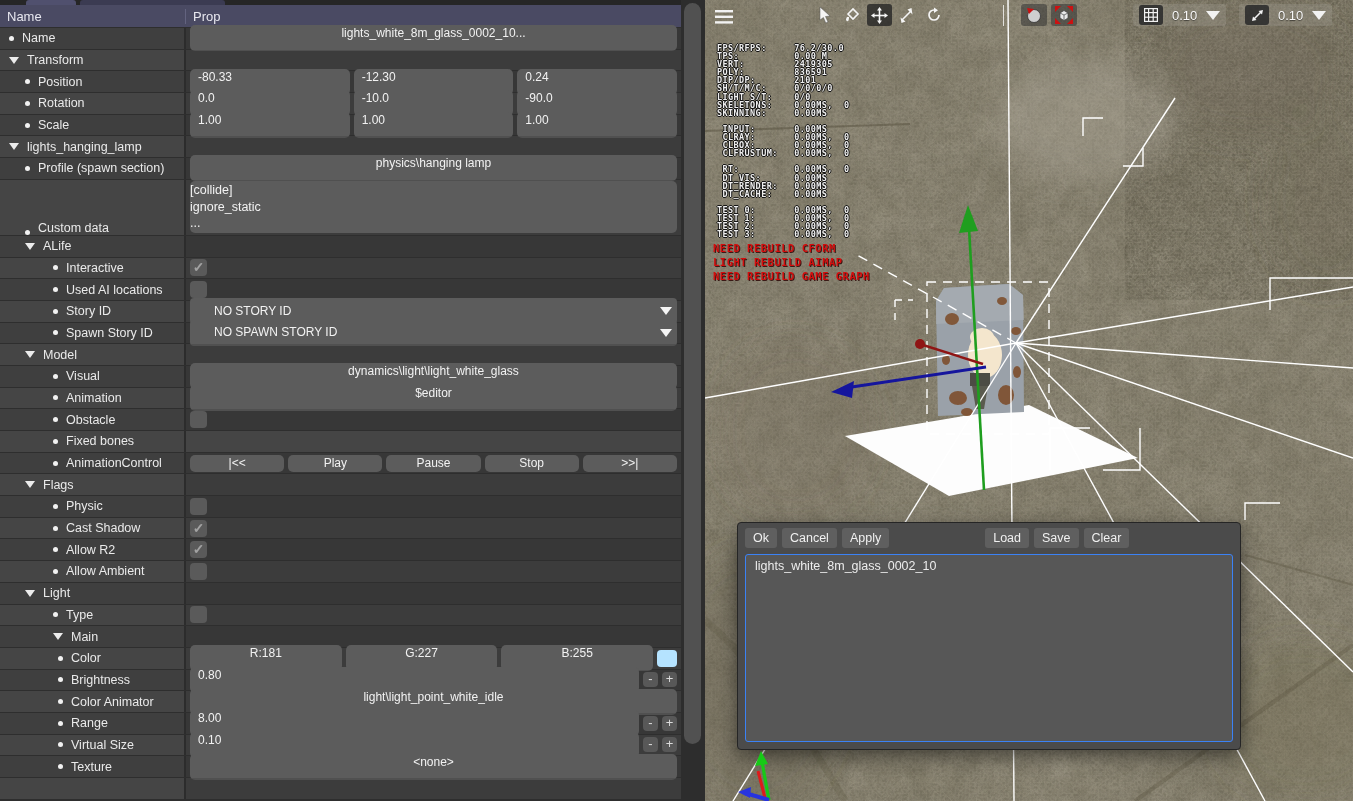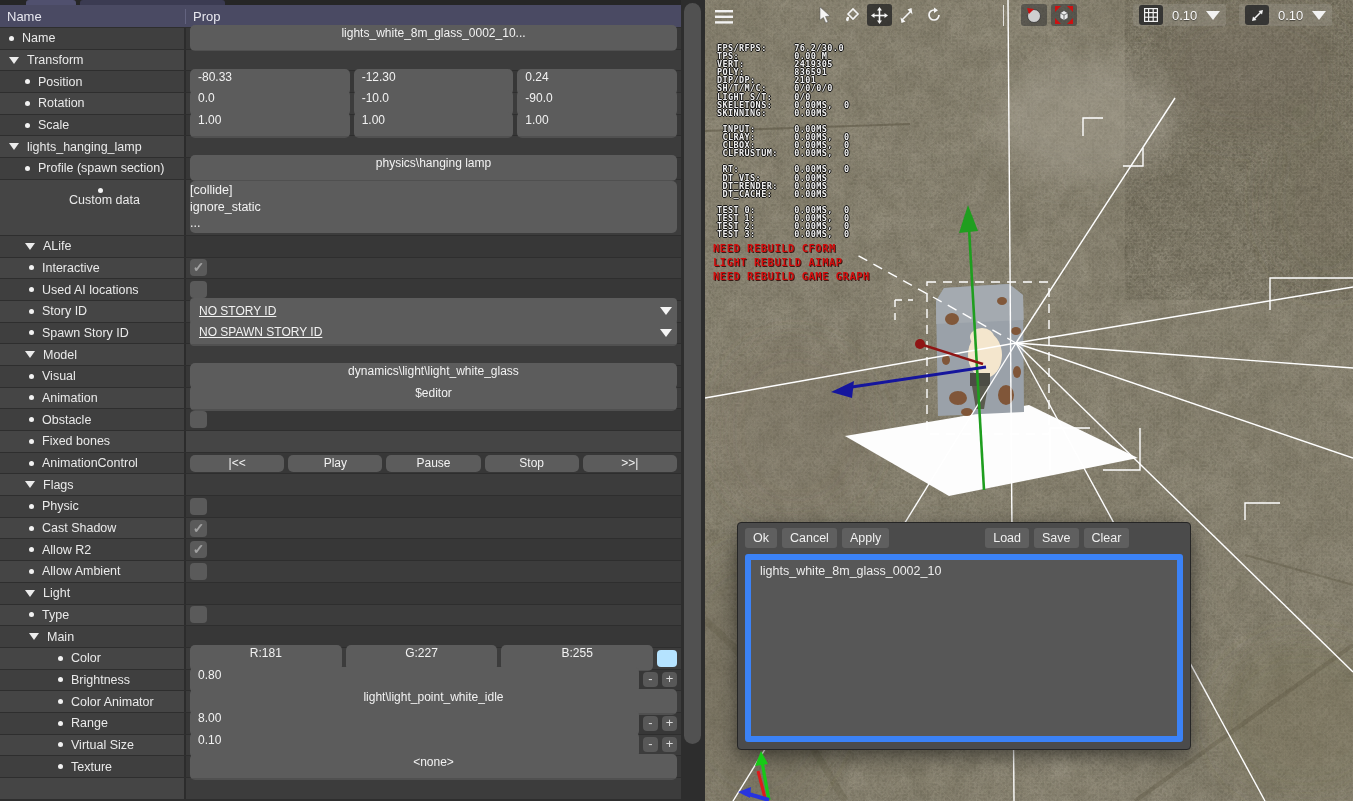--- a/index.html
+++ b/index.html
@@ -18,33 +18,33 @@
 
   .prow{display:flex;height:20.7px;margin-top:1px;background:#3f3f3f;}
   .prow:nth-child(even){background:#454545;}
   .prow.tall{height:55px;}
   .lbl{width:186px;box-sizing:border-box;display:flex;align-items:center;color:#eaeaea;
        font-size:12.5px;border-right:2px solid #2c2c2c;white-space:nowrap;overflow:hidden;}
   .vals{flex:1;display:flex;align-items:center;background:rgba(0,0,0,.12);padding:0 4px;gap:4px;min-width:0;}
   .dot{width:5px;height:5px;border-radius:50%;background:#f2f2f2;margin-right:8px;flex:0 0 auto;}
   .tri-sec{width:0;height:0;border-left:5px solid transparent;border-right:5px solid transparent;
            border-top:7px solid #ececec;margin-right:8px;flex:0 0 auto;}
-  .i0{padding-left:9px;}.i1{padding-left:25px;}.i2{padding-left:29px;}.i3{padding-left:58px;}
+  .i0{padding-left:9px;}.i1{padding-left:25px;}.i2{padding-left:53px;}.i3{padding-left:58px;}
 
   .field{background:#5c5c5c;border-radius:5px;height:26px;line-height:17px;color:#f2f2f2;
          font-size:12px;white-space:nowrap;overflow:hidden;}
   .field.center{flex:1;text-align:center;}
   .field.num{flex:1;padding-left:8px;}
   .field.multi{flex:1;height:51px;text-align:left;font-size:12.5px;line-height:16.5px;padding-top:1px;}
   .mini{width:15px;flex:0 0 auto;background:#585858;border-radius:4px;text-align:center;
         color:#dcdcdc;height:15px;line-height:13px;font-size:13px;}
   .checkbox{width:17px;height:17px;background:#5a5a5a;border-radius:4px;position:relative;flex:0 0 auto;}
   .checkbox.on::after{content:"\2713";position:absolute;inset:0;color:#a2a2a2;font-size:14px;
         line-height:17px;text-align:center;font-weight:bold;}
-  .drop{flex:1;display:flex;align-items:center;padding-left:9px;border-radius:4px;text-decoration:underline;}
+  .drop{flex:1;display:flex;align-items:center;padding-left:24px;border-radius:4px;}
   .dd-tri{margin-left:auto;margin-right:5px;width:0;height:0;border-left:6px solid transparent;
         border-right:6px solid transparent;border-top:8px solid #f5f5f5;}
   .abtn{flex:1;background:#5c5c5c;border-radius:5px;text-align:center;height:17px;line-height:17px;
         font-size:12px;color:#f2f2f2;}
   .swatch{width:20px;height:17px;border-radius:4px;flex:0 0 auto;}
 
   
   #splitbar{position:absolute;left:681px;top:0;width:24px;height:801px;background:#2d2d2d;}
   #splitbar .thumb{position:absolute;left:3px;top:3px;width:17px;height:741px;background:#515151;border-radius:9px;}
 
@@ -74,28 +74,28 @@
   .rgroup{position:absolute;top:0;display:flex;align-items:center;gap:9px;height:22px;
         background:rgba(165,162,152,.30);border-radius:3px;padding:0 6px;}
   .rg1{left:428px;} .rg2{left:534px;}
   .darkicon{width:24px;height:20px;border-radius:3px;background:rgba(40,40,40,.85);
         display:flex;align-items:center;justify-content:center;}
   .snapval{color:#fafafa;font-size:13px;text-shadow:0 1px 1px rgba(0,0,0,.5);}
   .ddv{width:0;height:0;border-left:7px solid transparent;border-right:7px solid transparent;
         border-top:9px solid #f2f2f2;}
 
   
-  .dlg{position:absolute;left:32px;top:522px;width:454px;height:228px;background:#4b4b4b;
+  .dlg{position:absolute;left:32px;top:522px;width:504px;height:228px;background:#4b4b4b;
        border:1px solid #252525;border-radius:4px;box-shadow:0 6px 20px rgba(0,0,0,.5);box-sizing:border-box;}
   .dlg-buttons{position:absolute;left:7px;top:5px;display:flex;gap:5px;align-items:center;}
   .dbtn{background:#5f5f5f;border-radius:3px;color:#f0f0f0;font-size:12.5px;line-height:20px;
         height:20px;padding:0 8px;}
   .dspacer{width:86px;}
   .dlg-list{position:absolute;left:7px;right:7px;top:31px;bottom:7px;background:#575757;
-        border:6px solid #3b82f6;border-radius:3px;padding:4px 9px;box-sizing:border-box;}
+        border:1px solid #3b82f6;border-radius:3px;padding:4px 9px;box-sizing:border-box;}
   .dlg-item{color:#ececec;font-size:12.5px;}
 
   .gizmo{position:absolute;left:30px;top:748px;}
 </style>
 </head>
 <body>
 
 <div id="app">
 
   <aside id="left-panel">
@@ -174,21 +174,21 @@
       <div class="lbl i1">
           <span class="dot"></span>
           <span>Profile (spawn section)</span>
         </div>
       <div class="vals">
           <div class="field center">physics\hanging lamp</div>
         </div>
     </div>
 
     <div class="prow tall">
-      <div class="lbl i1" style="align-items:center;padding-top:3px;flex-direction:column;">
+      <div class="lbl i1" style="align-items:flex-end;padding-top:3px;">
           <span class="dot" style="margin-top:5px;"></span>
           <span>Custom data</span>
         </div>
       <div class="vals">
         <div class="field multi">
           <div>[collide]</div>
           <div>ignore_static</div>
           <div>...</div>
         </div>
       </div>

